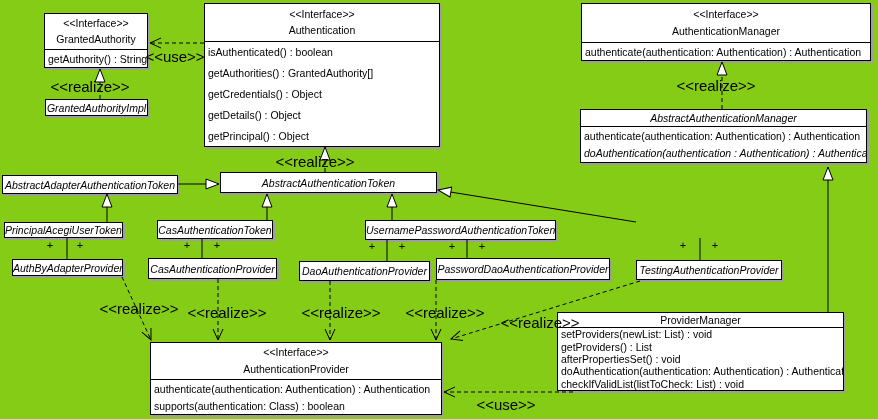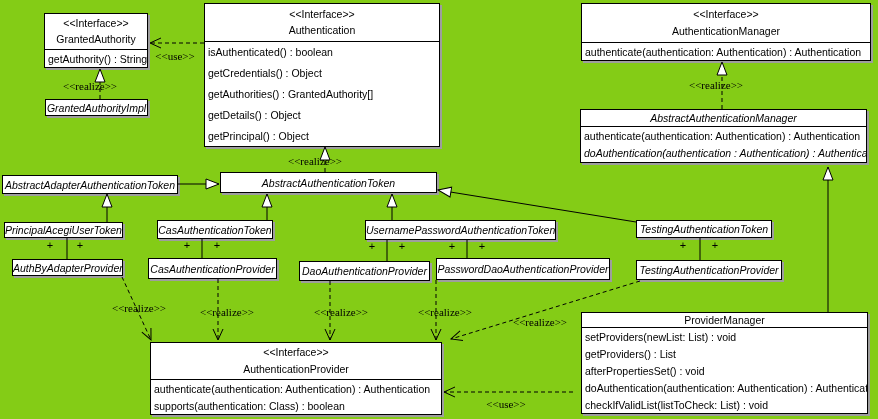--- a/index.html
+++ b/index.html
@@ -14,22 +14,22 @@
   }
   .cls.one{justify-content:center;}
   .hdr{border-bottom:1px solid #000;display:flex;flex-direction:column;justify-content:space-evenly;flex:0 0 auto;box-sizing:border-box;}
   .st,.nm{text-align:center;white-space:nowrap;overflow:hidden;line-height:13px;}
   .one .nm{line-height:normal;font-style:italic;}
   .it{font-style:italic;}
   .rows{flex:1;display:flex;flex-direction:column;min-height:0;}
   .row{flex:1;display:flex;align-items:center;padding-left:3px;white-space:nowrap;overflow:hidden;}
   #wires{position:absolute;left:0;top:0;z-index:2;pointer-events:none;}
   .elabel{
-    position:absolute;transform:translate(-50%,-50%);font-size:11px;
-    white-space:nowrap;z-index:3;font-family:Liberation Serif, serif;
+    position:absolute;transform:translate(-50%,-50%);font-size:15px;
+    white-space:nowrap;z-index:3;
   }
   .plus{
     position:absolute;transform:translate(-50%,-50%);font-size:11px;
     z-index:3;
   }
 </style>
 </head>
 <body>
 
 <div id="canvas">
@@ -85,22 +85,22 @@
     <div class="nm">GrantedAuthorityImpl</div>
   </div>
 
   <div class="cls" style="left:204px;top:3px;width:236px;height:144px">
     <div class="hdr" style="height:38px">
       <div class="st">&lt;&lt;Interface&gt;&gt;</div>
       <div class="nm">Authentication</div>
     </div>
     <div class="rows">
       <div class="row">isAuthenticated() : boolean</div>
+      <div class="row">getAuthorities() : GrantedAuthority[]</div>
       <div class="row">getCredentials() : Object</div>
-      <div class="row">getAuthorities() : GrantedAuthority[]</div>
       <div class="row">getDetails() : Object</div>
       <div class="row">getPrincipal() : Object</div>
     </div>
   </div>
 
   <div class="cls" style="left:581px;top:3px;width:290px;height:58px">
     <div class="hdr" style="height:39px">
       <div class="st">&lt;&lt;Interface&gt;&gt;</div>
       <div class="nm">AuthenticationManager</div>
     </div>
@@ -148,29 +148,26 @@
   </div>
 
   <div class="cls one" style="left:299px;top:261px;width:131px;height:20px">
     <div class="nm">DaoAuthenticationProvider</div>
   </div>
 
   <div class="cls one" style="left:436px;top:258px;width:174px;height:22px">
     <div class="nm">PasswordDaoAuthenticationProvider</div>
   </div>
 
-  <div class="cls one" style="left:636px;top:220px;width:136px;height:18px">
-    <div class="nm">TestingAuthenticationToken</div>
-  </div>
 
   <div class="cls one" style="left:636px;top:260px;width:146px;height:20px">
     <div class="nm">TestingAuthenticationProvider</div>
   </div>
 
-  <div class="cls" style="left:581px;top:312px;width:287px;height:102px">
+  <div class="cls" style="left:557px;top:312px;width:287px;height:79px">
     <div class="hdr" style="height:15px">
       <div class="nm">ProviderManager</div>
     </div>
     <div class="rows">
       <div class="row">setProviders(newList: List) : void</div>
       <div class="row">getProviders() : List</div>
       <div class="row">afterPropertiesSet() : void</div>
       <div class="row">doAuthentication(authentication: Authentication) : Authentication</div>
       <div class="row">checkIfValidList(listToCheck: List) : void</div>
     </div>

